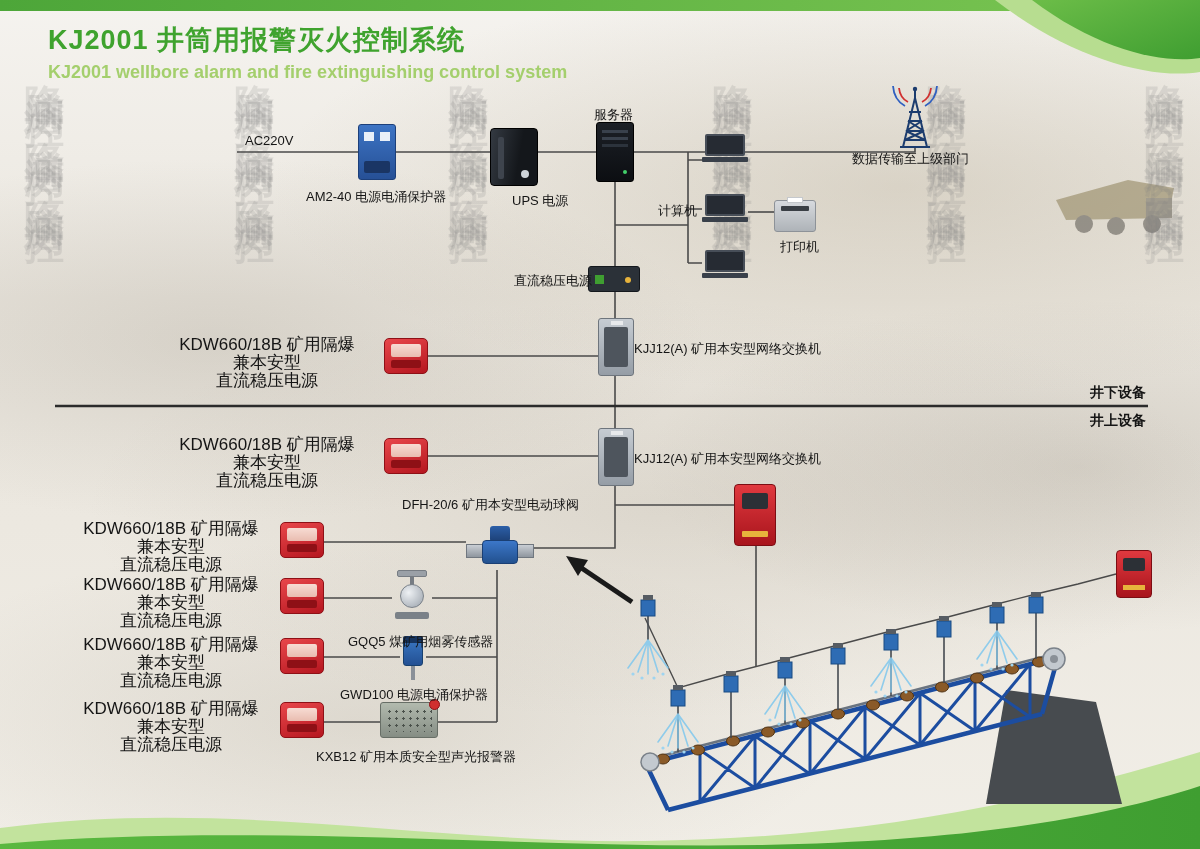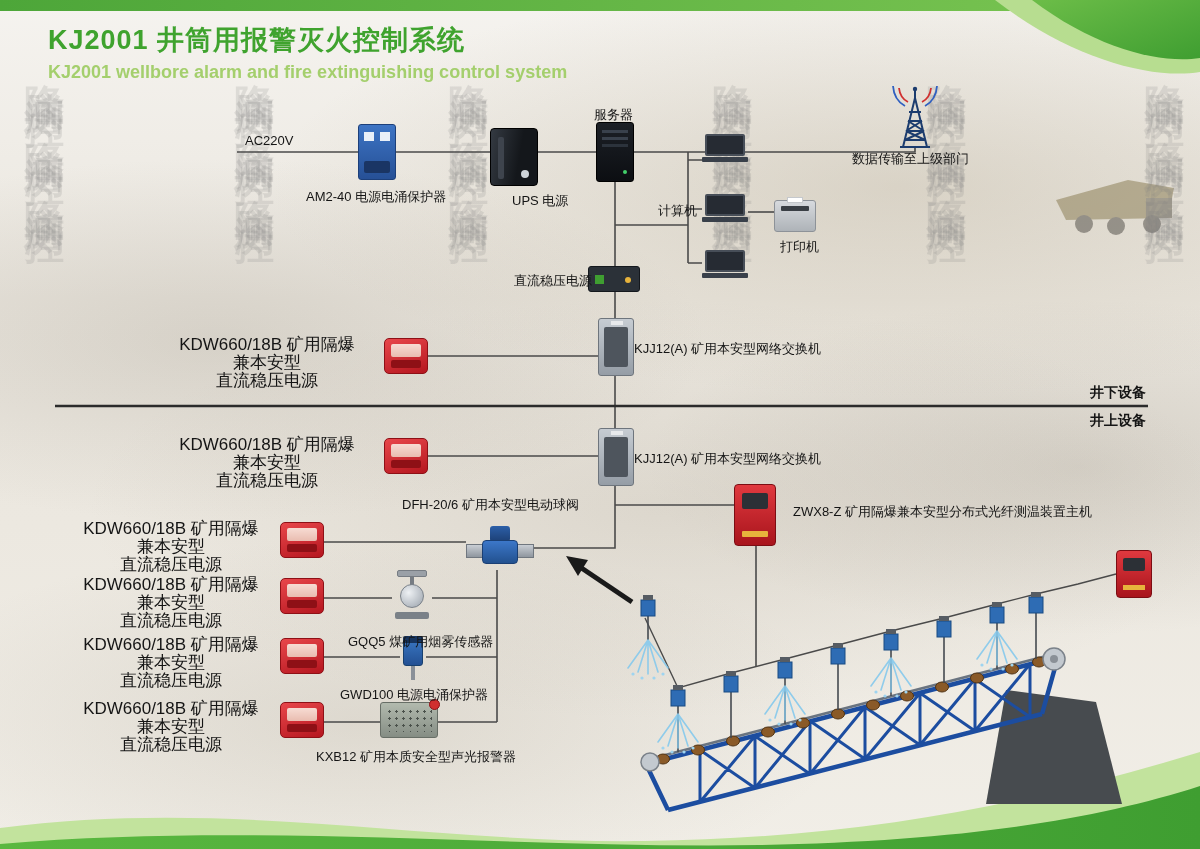--- a/index.html
+++ b/index.html
@@ -394,18 +394,17 @@
   </div>
   <div class="kdw-lbl" style="left:76px;top:700px">
     <div>KDW660/18B 矿用隔爆兼本安型</div>
     <div>直流稳压电源</div>
   </div>
 
   <div class="lbl b" style="left:1090px;top:384px">井下设备</div>
   <div class="lbl b" style="left:1090px;top:412px">井上设备</div>
 
   <div class="lbl" style="left:402px;top:496px">DFH-20/6 矿用本安型电动球阀</div>
-  <div class="lbl" style="left:793px;top:503px">ZWX8-Z 矿用隔爆兼本安型分布式光纤测温装置主机</div>
   <div class="lbl" style="left:348px;top:633px">GQQ5 煤矿用烟雾传感器</div>
   <div class="lbl" style="left:340px;top:686px">GWD100 电源电涌保护器</div>
   <div class="lbl" style="left:316px;top:748px">KXB12 矿用本质安全型声光报警器</div>
 
 </div>
 
 </body></html>

